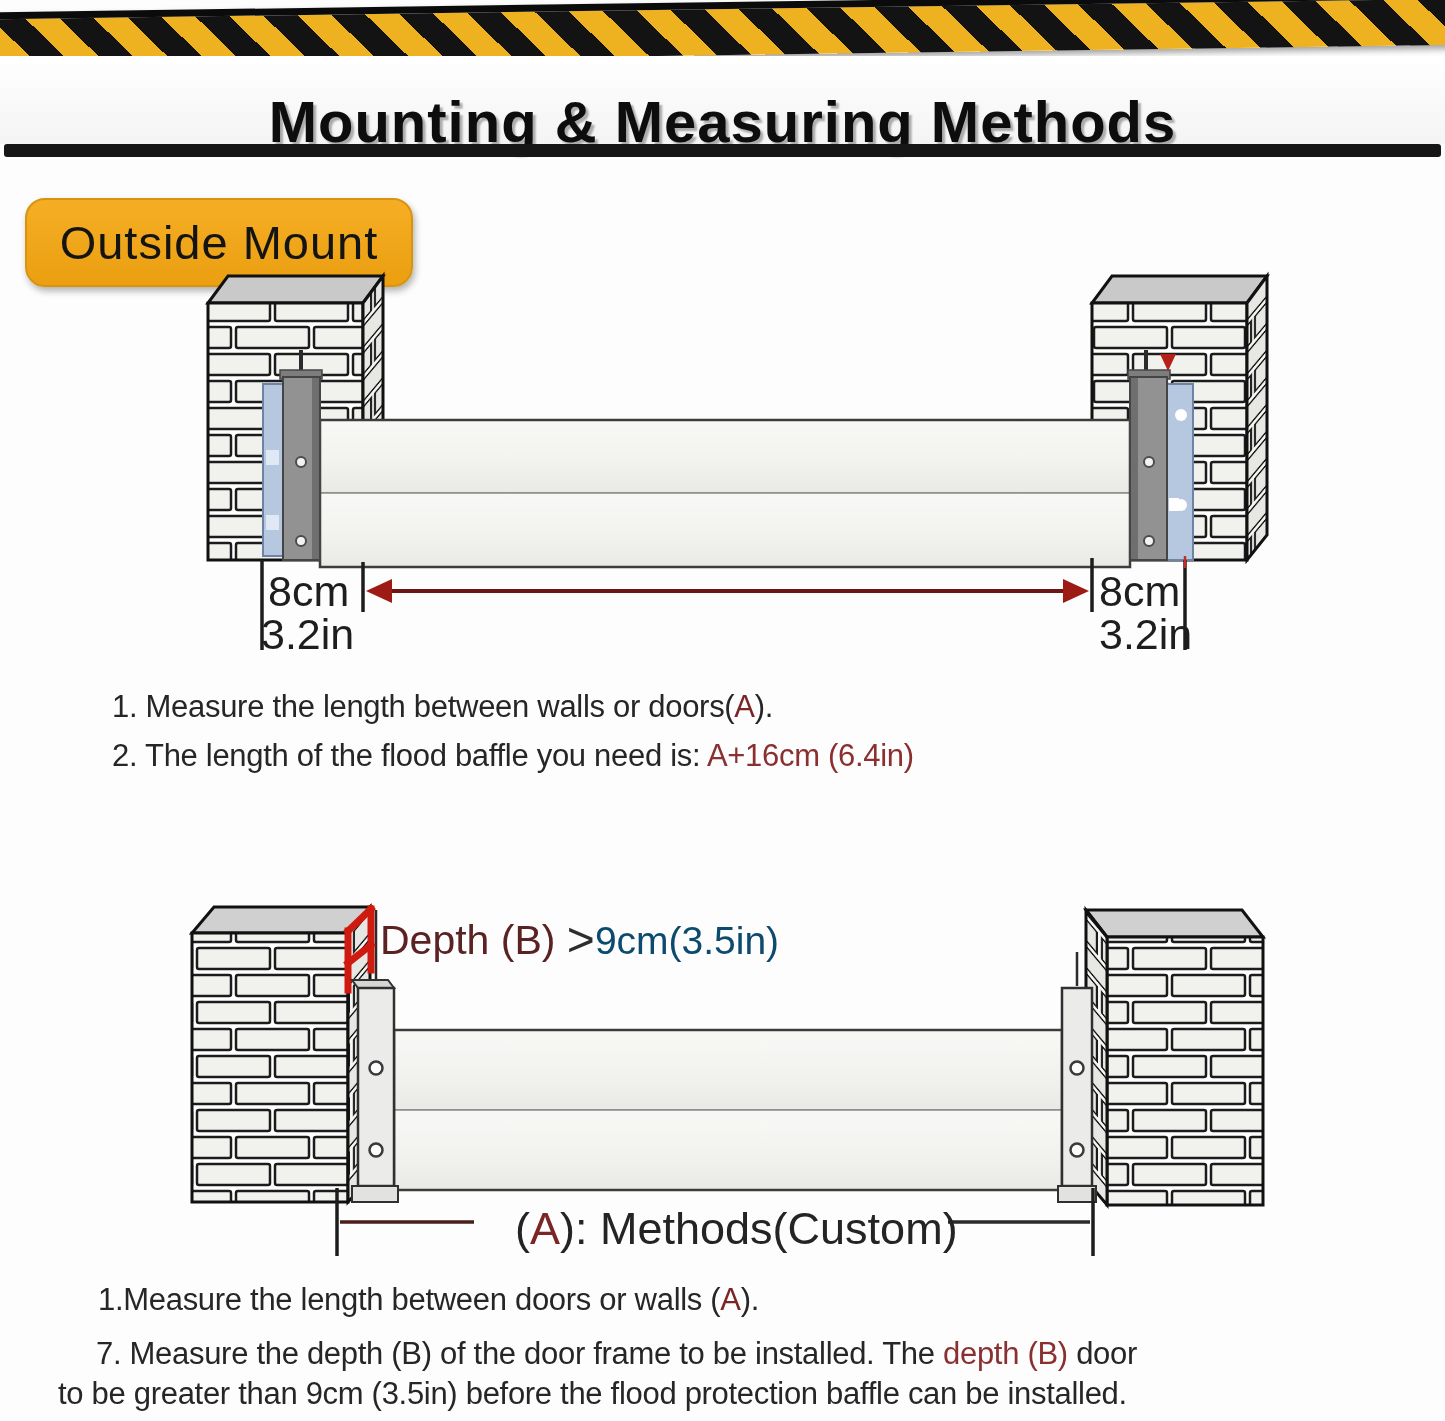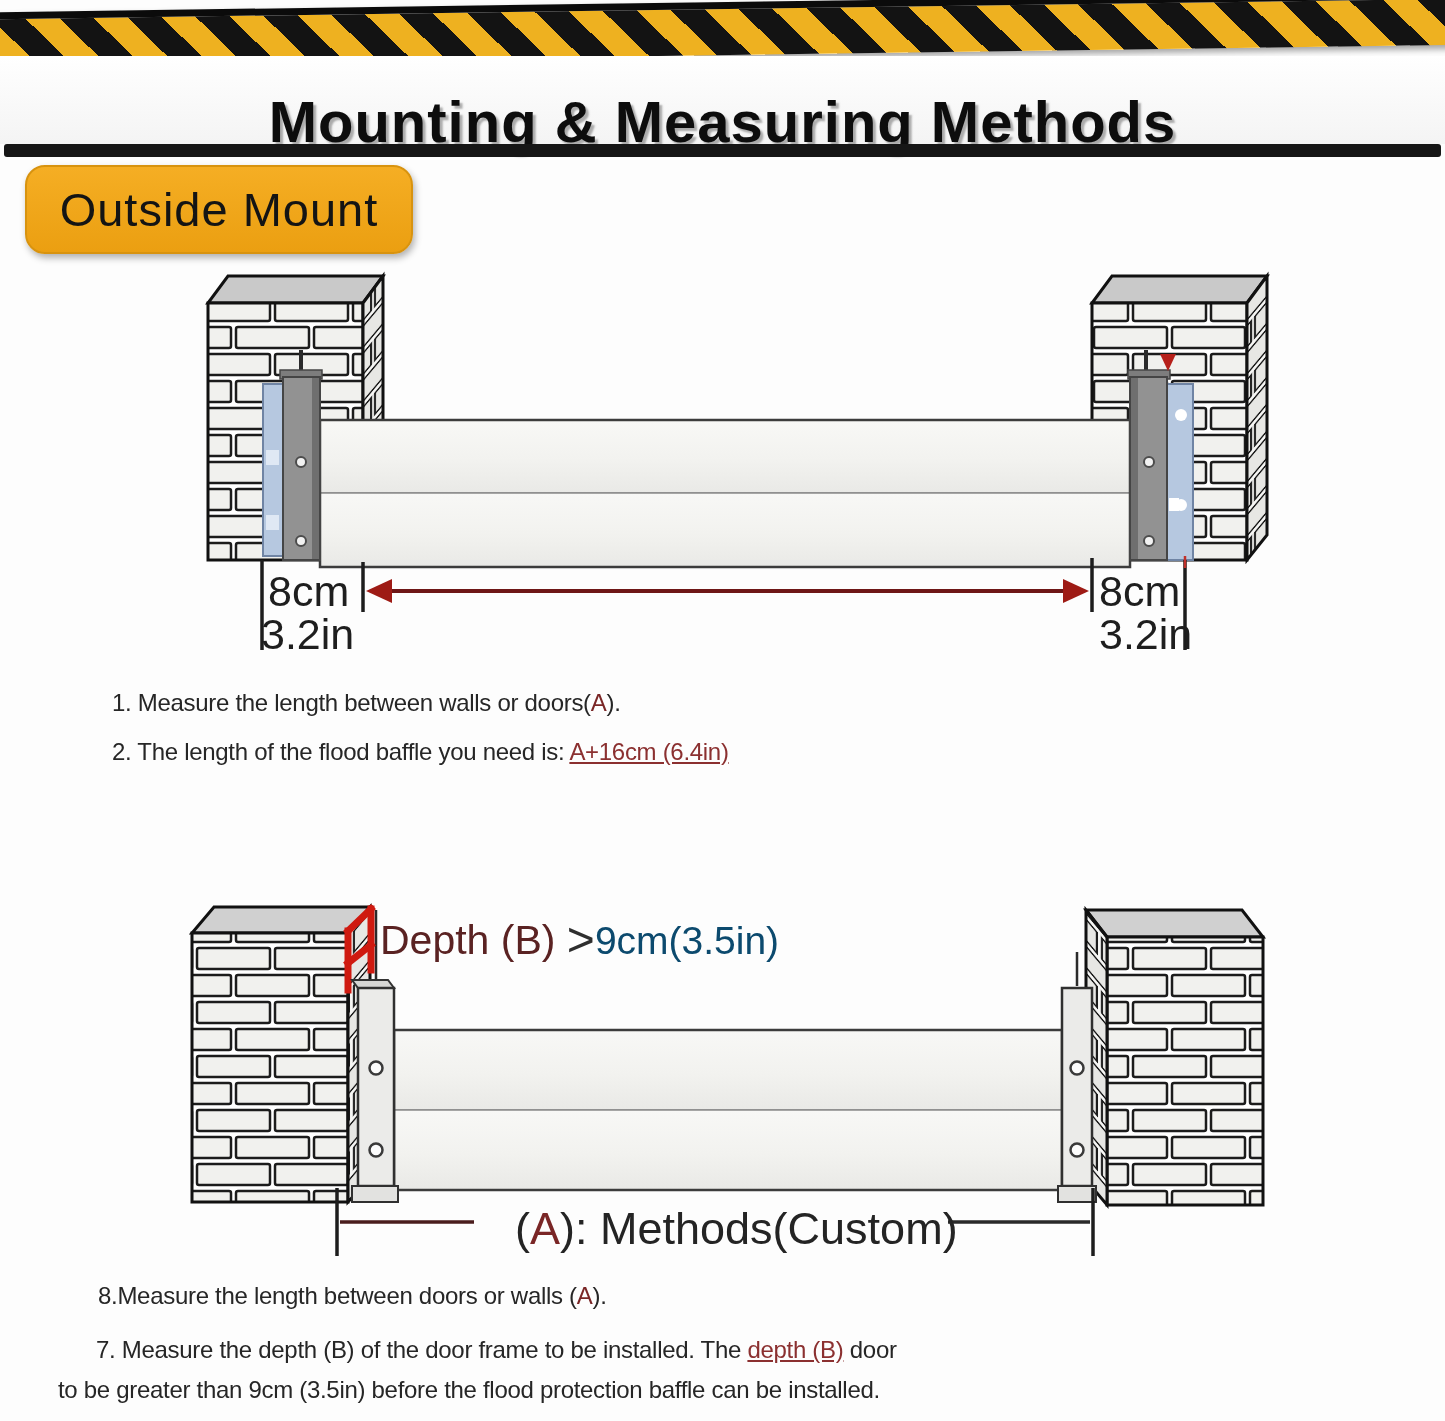--- a/index.html
+++ b/index.html
@@ -17,38 +17,38 @@
   .main-title{font-size:58px;font-weight:700;color:#0d0d0d;letter-spacing:1px;
     text-shadow:3px 3px 2px rgba(110,110,110,.55);margin-top:42px;}
   .black-bar{position:absolute;top:144px;left:4px;width:1437px;height:13px;background:#161616;border-radius:3px;}
 
   
   .badge{position:absolute;left:25px;width:384px;height:85px;border-radius:20px;
     background:linear-gradient(#f5ae24,#eb9f11);border:2px solid #d8930f;
     box-shadow:2px 4px 7px rgba(0,0,0,.3);
     display:flex;align-items:center;justify-content:center;
     font-size:47px;color:#141414;letter-spacing:1px;}
-  .badge-outside{top:165px;}
+  .badge-outside{top:198px;}
   .badge-inside{top:807px;}
 
   
   .gfx{position:absolute;top:0;left:0;width:1445px;height:1421px;}
 
   
   .lbl{position:absolute;color:#1e1e1e;white-space:nowrap;line-height:1.08;}
   .l-8cm-left{left:268px;top:568px;font-size:43px;}
   .l-32in-left{left:261px;top:611px;font-size:43px;}
   .l-8cm-right{left:1099px;top:568px;font-size:43px;}
   .l-32in-right{left:1099px;top:611px;font-size:43px;}
   .l-dimA{left:482px;top:600px;font-size:42px;}
   .l-dimA .redA{color:#cf1f1a;font-weight:800;font-size:55px;line-height:1;vertical-align:-4px;margin-right:3px;}
-  .step{font-size:24px;color:#262626;letter-spacing:-0.3px;text-align:center;}
+  .step{font-size:31px;color:#262626;letter-spacing:-0.3px;text-align:center;}
   .l-out-step1{left:112px;top:690px;}
   .l-out-step2{left:112px;top:739px;}
-  .mrn{color:#8b3030;text-decoration:underline;}
+  .mrn{color:#8b3030;}
   .mA{color:#7a2626;}
   .l-depth{left:380px;top:914px;font-size:41px;color:#5a2222;}
   .l-depth .gt{color:#2e2e2e;font-size:48px;vertical-align:-2px;}
   .l-depth .dval{color:#0c4a6e;font-size:39px;}
   .l-lenA{left:515px;top:1205px;font-size:45px;color:#242424;}
   .l-in-step1{left:98px;top:1283px;}
   .l-in-step2a{left:96px;top:1337px;}
   .l-in-step2b{left:58px;top:1377px;}
 </style>
 </head>
@@ -225,20 +225,20 @@
     <span>2. The length of the flood baffle you need is: </span><span class="mrn">A+16cm (6.4in)</span>
   </div>
 
   <div class="lbl l-depth">
     <span>Depth (B) </span><span class="gt">&gt;</span><span class="dval">9cm(3.5in)</span>
   </div>
   <div class="lbl l-lenA">
     <span>(</span><span class="mA">A</span><span>): Methods(Custom)</span>
   </div>
   <div class="lbl step l-in-step1">
-    <span>8.Measure the length between doors or walls (</span><span class="mA">A</span><span>).</span>
+    <span>1.Measure the length between doors or walls (</span><span class="mA">A</span><span>).</span>
   </div>
   <div class="lbl step l-in-step2a">
     <span>7. Measure the depth (B) of the door frame to be installed. The </span><span class="mrn">depth (B)</span><span> door</span>
   </div>
   <div class="lbl step l-in-step2b">to be greater than 9cm (3.5in) before the flood protection baffle can be installed.</div>
 
 </div>
 
 </body></html>

